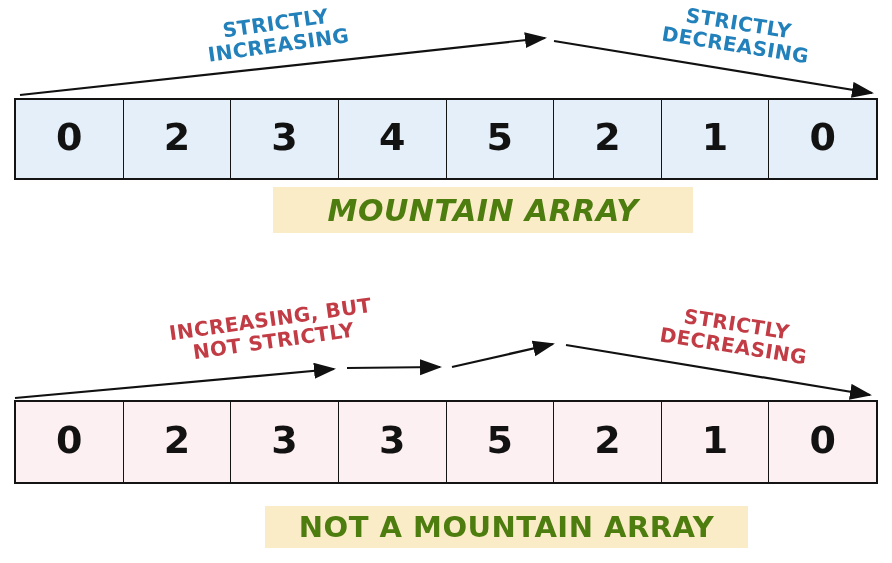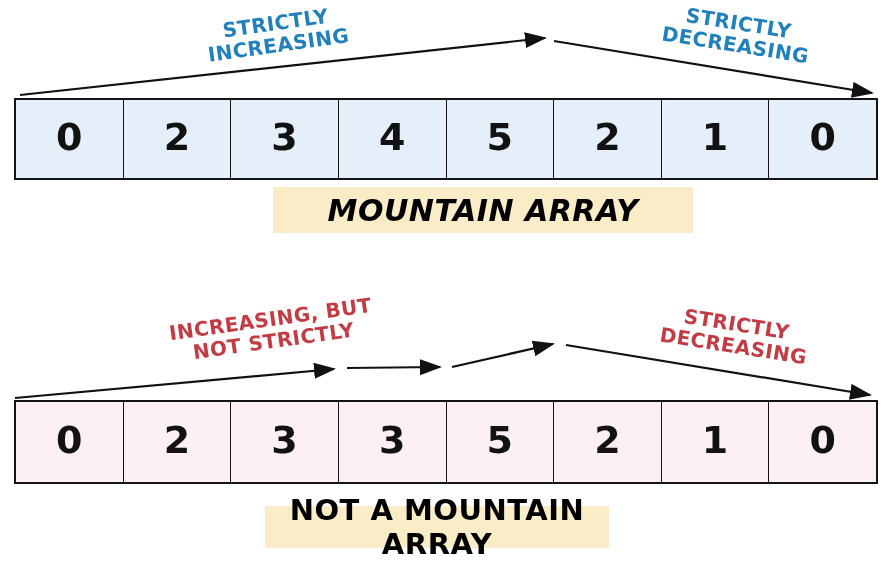--- a/index.html
+++ b/index.html
@@ -65,35 +65,35 @@
     color: #121212;
     padding-bottom: 4px;
     box-sizing: border-box;
   }
   .cell:last-child { border-right: none; }
 
   
   .caption {
     position: absolute;
     background: var(--label-bg, #faecc7);
-    color: #000000;
+    color: #4d7c0f;
     font-weight: 700;
     text-align: center;
     display: flex;
     align-items: center;
     justify-content: center;
     letter-spacing: 0.5px;
     box-sizing: border-box;
   }
   .caption.mountain {
     left: 273px; top: 187px; width: 420px; height: 46px;
     font-size: 30px; font-style: italic;
   }
   .caption.not-mountain {
-    left: 265px; top: 506px; width: 344px; height: 42px;
+    left: 265px; top: 506px; width: 483px; height: 42px;
     font-size: 29px;
     text-align: center;
   }
 </style>
 </head>
 <body>
 
 <div class="canvas">
 
   <svg class="arrows">

